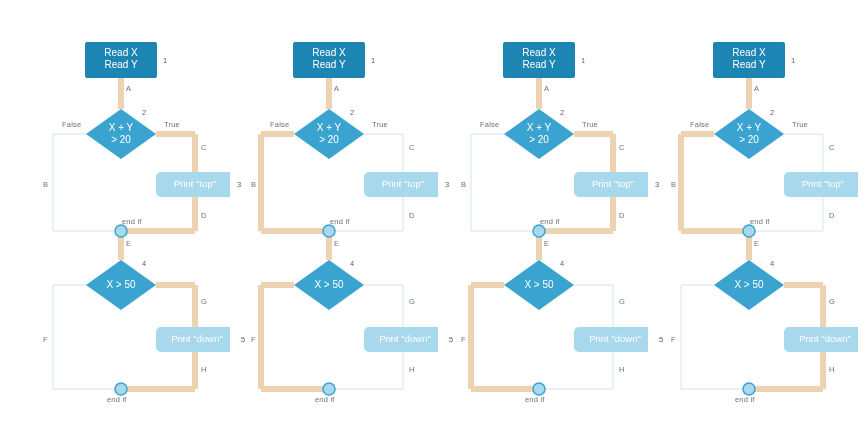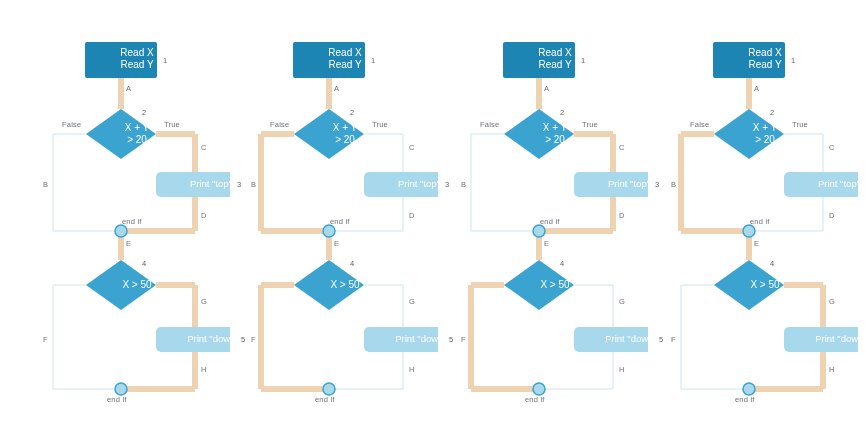--- a/index.html
+++ b/index.html
@@ -41,21 +41,20 @@
     font-size: 7.5px;
     color: #5c6166;
     white-space: nowrap;
   }
   .node-text {
     position: absolute;
     color: #ffffff;
     text-align: center;
     white-space: nowrap;
     pointer-events: none;
-    padding-left: 16px;
   }
   .io-text {
     font-size: 10px;
     line-height: 12px;
   }
   .dec-text {
     font-size: 10px;
     line-height: 12px;
   }
   .proc-text {

